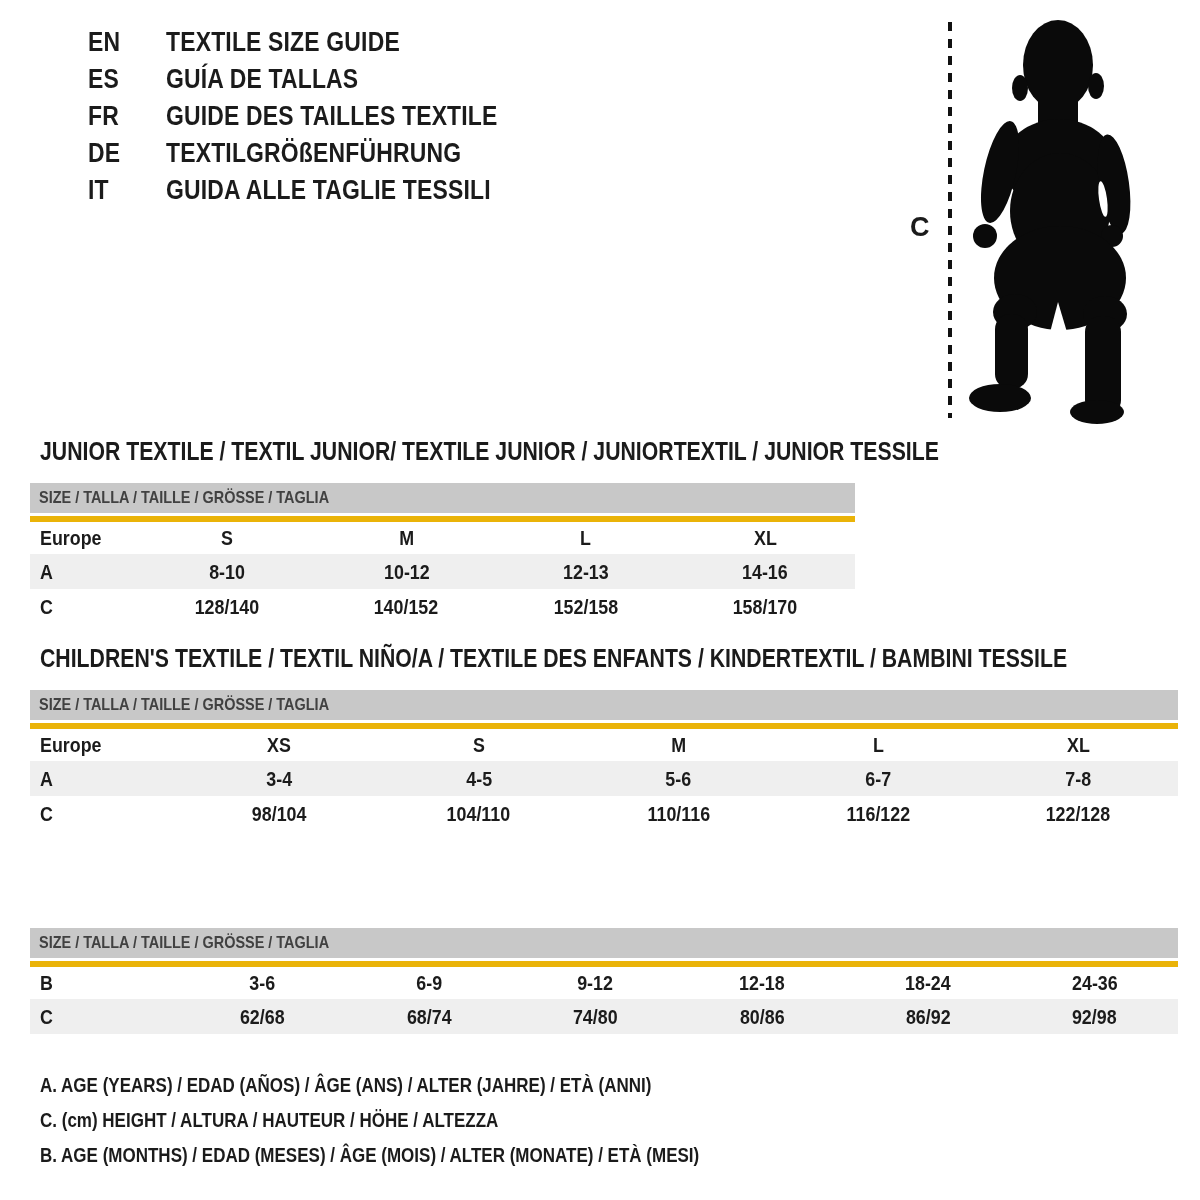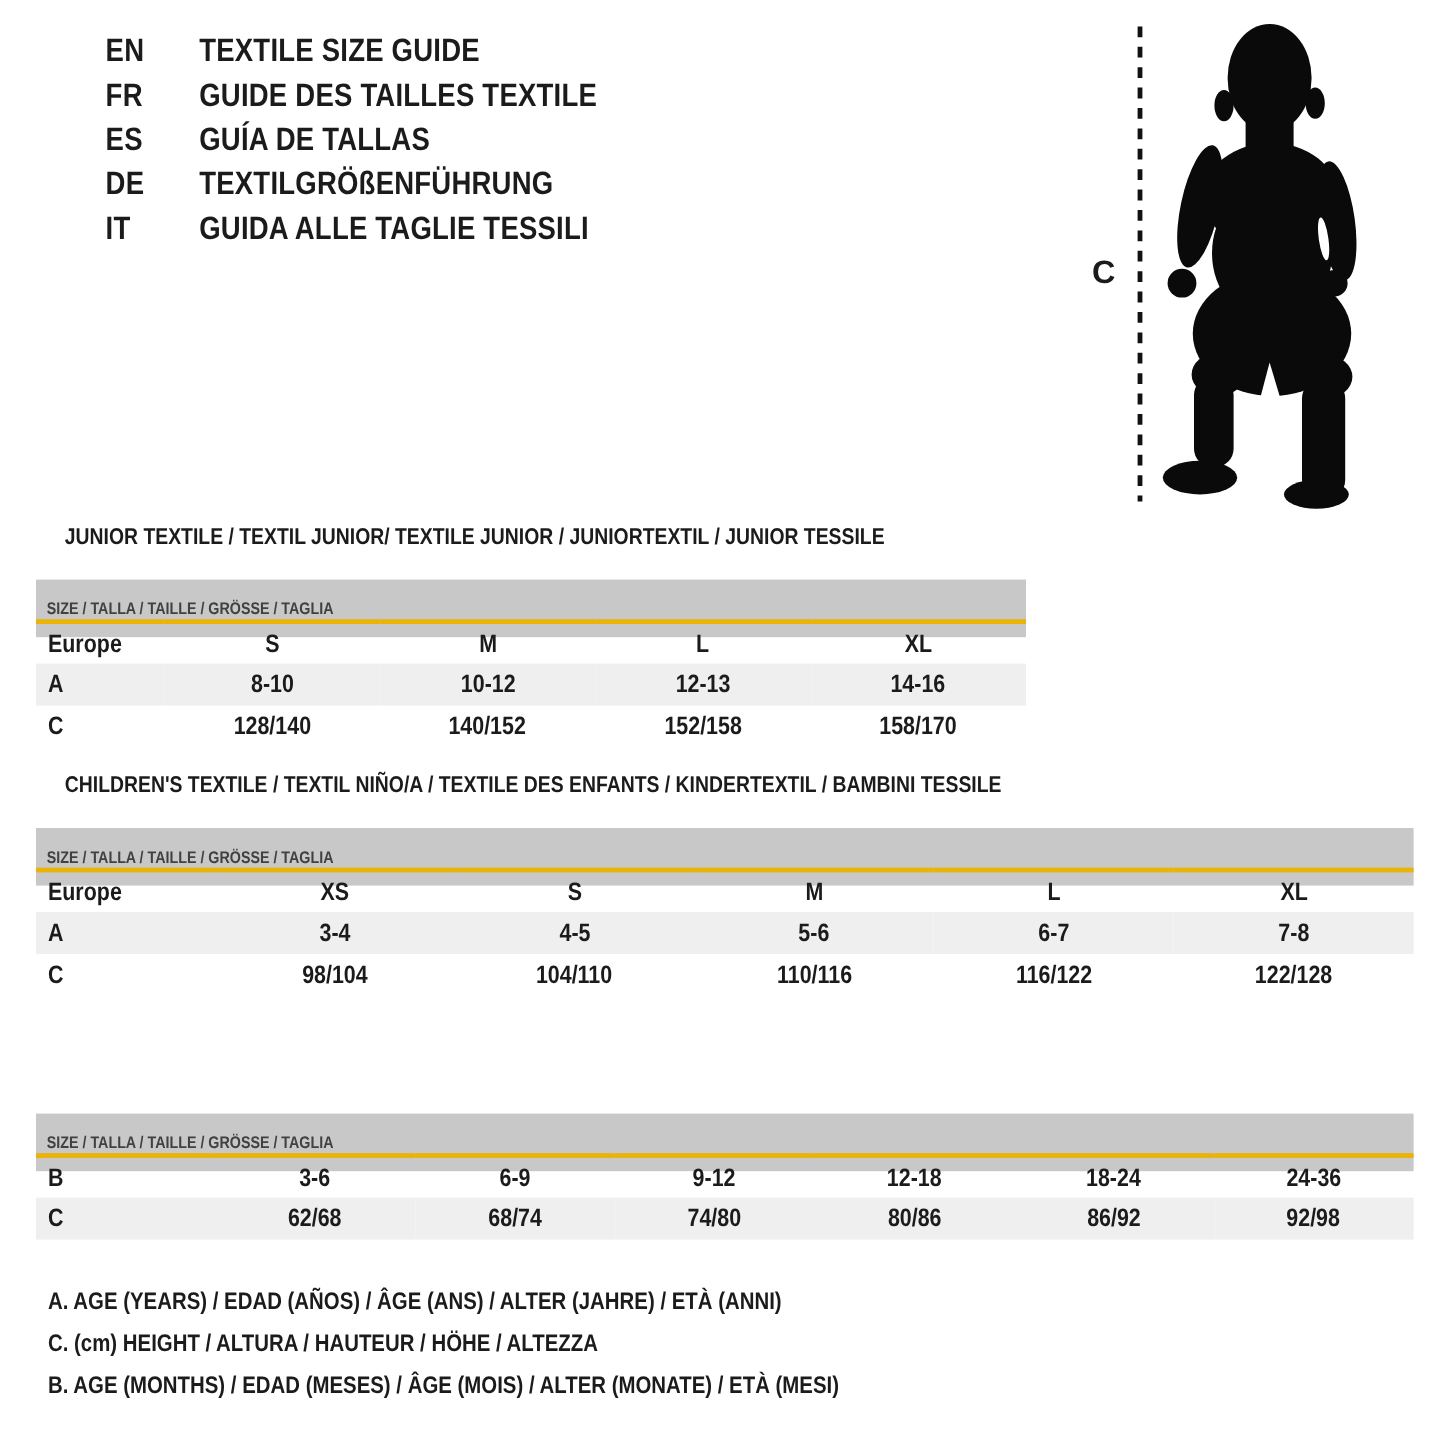--- a/index.html
+++ b/index.html
@@ -19,27 +19,27 @@
 
   
   .figure-svg { position:absolute; left:900px; top:14px; width:260px; height:414px; }
   .figure-c-label { position:absolute; left:910px; top:212px; font-size:27px; }
 
   
   .sec { position:absolute; }
   .sec1 { left:30px; top:437px; width:825px; height:190px; }
   .sec2 { left:30px; top:644px; width:1148px; height:190px; }
   .sec3 { left:30px; top:851px; width:1148px; height:185px; }
-  .s-head { position:absolute; left:24px; top:0; font-size:19px; white-space:nowrap; }
+  .s-head { position:absolute; left:10px; top:0; font-size:25px; white-space:nowrap; }
   .s-head2 { position:absolute; left:10px; top:32px; font-size:21px; white-space:nowrap; }
-  .s-bar { position:absolute; left:0; right:0; top:46px; height:48px; background:#c8c8c8;
-           display:flex; align-items:center; padding-left:9px; font-size:14px; color:#414141; }
+  .s-bar { position:absolute; left:0; right:0; top:46px; height:30px; background:#c8c8c8;
+           display:flex; align-items:center; padding-left:9px; font-size:17px; color:#414141; }
   .sec3 .s-bar { top:77px; }
   .s-table { position:absolute; left:0; top:79px; width:100%; border-collapse:collapse;
-             table-layout:fixed; border-top:4px solid #eab308;text-decoration:underline; }
+             table-layout:fixed; border-top:6px solid #eab308;text-decoration:underline; }
   .sec3 .s-table { top:110px; }
   .s-table td { height:35px; font-size:21px; font-weight:bold; text-align:center;
                 vertical-align:middle; padding:0; }
   .s-table td.lbl { text-align:left; padding-left:10px; }
   tr.shaded { background:#efefef; }
 
   
   .legend { position:absolute; left:40px; top:1068px; }
   .legend-line { height:35px; display:flex; align-items:center; font-size:20px; white-space:nowrap; }
 </style>
@@ -47,26 +47,26 @@
 <body>
 
 <div class="page">
 
   <div class="lang-block">
     <div class="lang-row">
       <span class="lang-code"><span class="sq sql">EN</span></span>
       <span class="sq sql">TEXTILE SIZE GUIDE</span>
     </div>
     <div class="lang-row">
+      <span class="lang-code"><span class="sq sql">ES</span></span>
+      <span class="sq sql">GUÍA DE TALLAS</span>
+    </div>
+    <div class="lang-row">
       <span class="lang-code"><span class="sq sql">FR</span></span>
       <span class="sq sql">GUIDE DES TAILLES TEXTILE</span>
-    </div>
-    <div class="lang-row">
-      <span class="lang-code"><span class="sq sql">ES</span></span>
-      <span class="sq sql">GUÍA DE TALLAS</span>
     </div>
     <div class="lang-row">
       <span class="lang-code"><span class="sq sql">DE</span></span>
       <span class="sq sql">TEXTILGRÖßENFÜHRUNG</span>
     </div>
     <div class="lang-row">
       <span class="lang-code"><span class="sq sql">IT</span></span>
       <span class="sq sql">GUIDA ALLE TAGLIE TESSILI</span>
     </div>
   </div>

